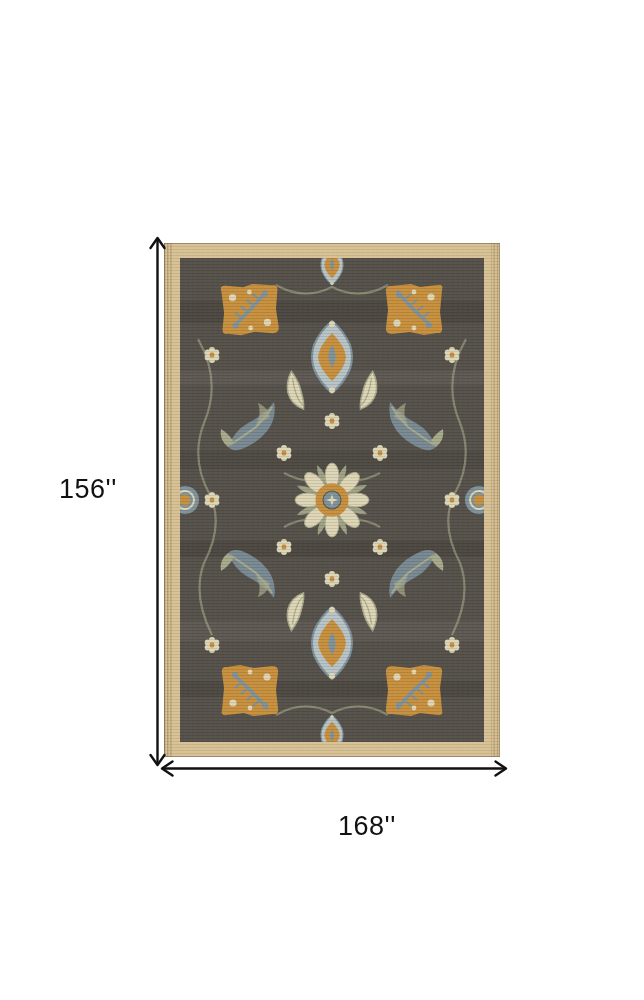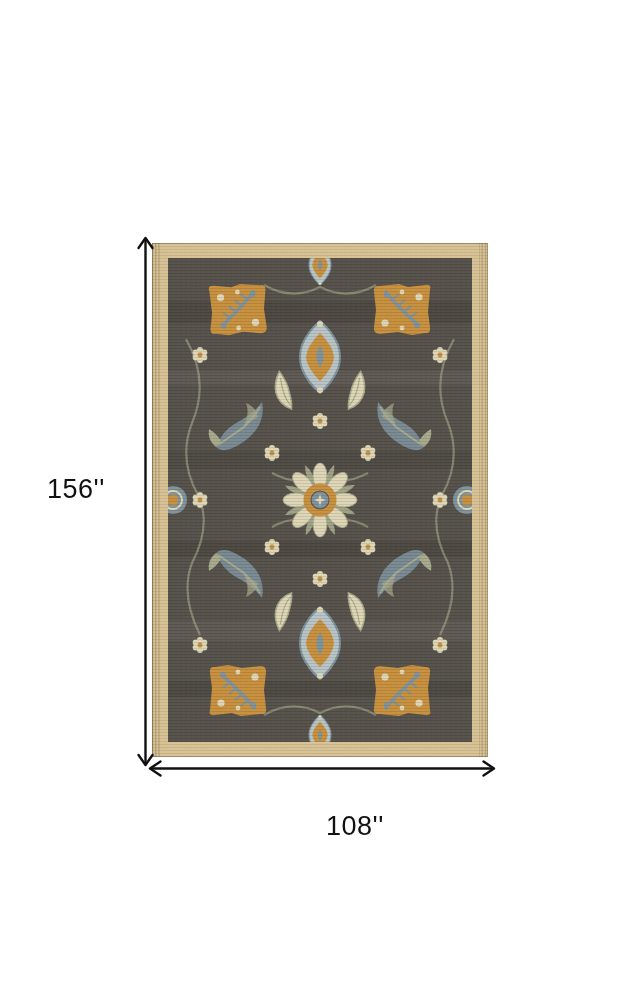--- a/index.html
+++ b/index.html
@@ -6,20 +6,21 @@
     --c-background:#ffffff; --c-text:#111111; --c-line:#111111;
     --c-border:#d8c295; --c-border_dark:#b9a06e; --c-field:#57524b;
     --c-orange:#c8913f; --c-slate:#7f939d; --c-lightblue:#b8c4c6;
     --c-sage:#a9ab8d; --c-cream:#ded6b6;
   }
   html,body{margin:0;padding:0;}
   .stage{
     position:relative;width:528px;height:1000px;overflow:hidden;
     background:var(--c-background);
     font-family:"Liberation Sans", sans-serif;
+    margin-left:12px;
   }
   .rug{position:absolute;left:152px;top:243px;width:336px;height:514px;}
   .rug svg{display:block;width:100%;height:100%;}
   .dims{position:absolute;left:0;top:0;width:644px;height:1000px;pointer-events:none;}
   .dim-label{
     position:absolute;color:var(--c-text);font-size:27px;line-height:30px;
     letter-spacing:.5px;text-align:center;white-space:nowrap;
   }
   .dim-label.height{left:34px;top:474px;width:84px;}
   .dim-label.width{left:313px;top:811px;width:84px;}
@@ -197,15 +198,15 @@
       </g>
       <g>
         <line x1="151" y1="768.5" x2="493" y2="768.5"></line>
         <path d="M160.5,761.5 L150,768.5 L160.5,775.5"></path>
         <path d="M483.5,761.5 L494,768.5 L483.5,775.5"></path>
       </g>
     </g>
   </svg>
 
   <div class="dim-label height">156''</div>
-  <div class="dim-label width">108''</div>
+  <div class="dim-label width">168''</div>
 
 </div>
 
 </body></html>

